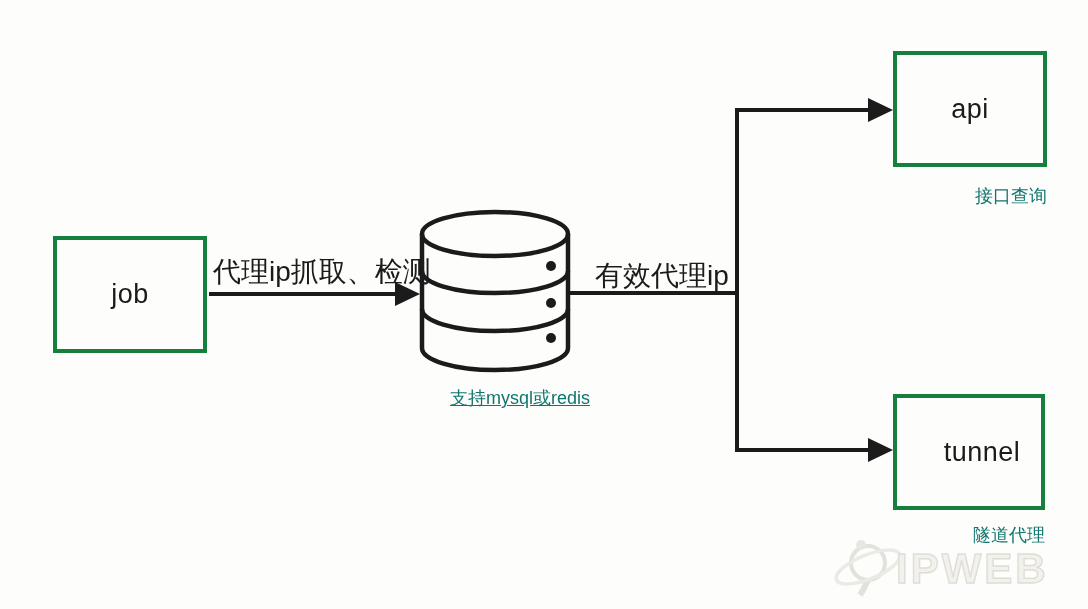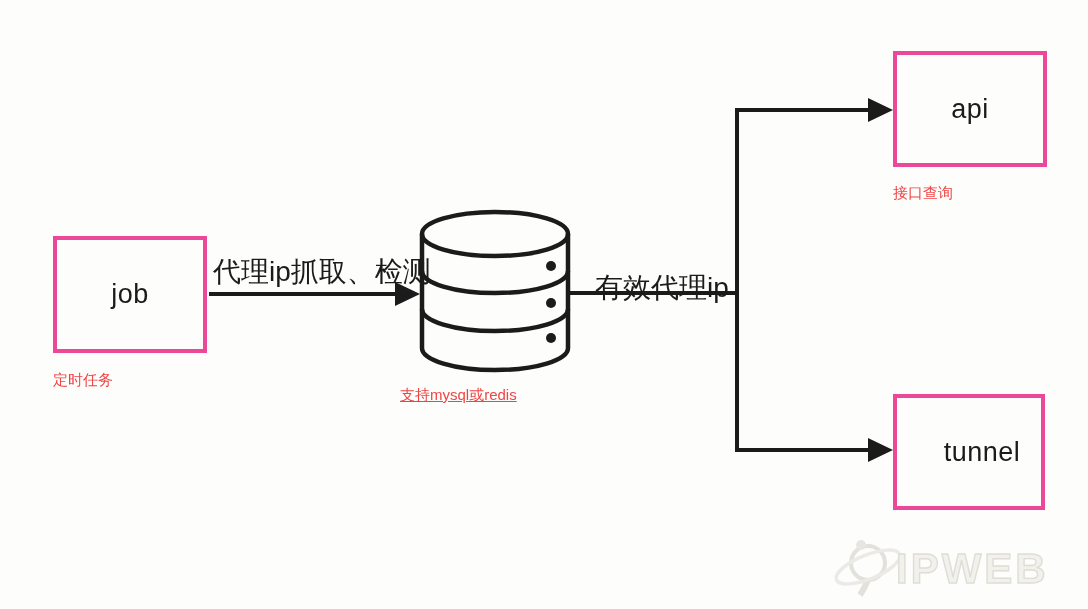--- a/index.html
+++ b/index.html
@@ -18,37 +18,37 @@
   }
   .svg-layer {
     position: absolute;
     left: 0;
     top: 0;
     width: 1088px;
     height: 609px;
   }
   .node-box {
     position: absolute;
-    border: 4px solid #ec4899;
+    border: 4px solid #15803d;
     background: #fdfdfb;
     display: flex;
     align-items: center;
     justify-content: center;
     box-sizing: border-box;
   }
   .node-label {
     font-size: 27px;
     letter-spacing: 0.5px;
     color: #1b1b1b;
   }
   .caption {
     position: absolute;
-    font-size: 15px;
-    color: #ef4444;
-    text-align: left;
+    font-size: 18px;
+    color: #0f766e;
+    text-align: right;
     white-space: nowrap;
   }
   .edge-label {
     position: absolute;
     font-size: 28px;
     color: #1b1b1b;
     text-align: center;
     white-space: nowrap;
   }
   .watermark {
@@ -94,36 +94,36 @@
       <path d="M422,348 A73,22 0 0 0 568,348"></path>
       <circle cx="551" cy="266" r="5" fill="#1b1b1b" stroke="none"></circle>
       <circle cx="551" cy="303" r="5" fill="#1b1b1b" stroke="none"></circle>
       <circle cx="551" cy="338" r="5" fill="#1b1b1b" stroke="none"></circle>
     </g>
   </svg>
 
   <div class="node-box" style="left:53px; top:236px; width:154px; height:117px;">
     <span class="node-label">job</span>
   </div>
-  <div class="caption" style="left:53px; top:371px; width:154px;">定时任务</div>
 
   <div class="edge-label" style="left:213px; top:253px; width:182px;">代理ip抓取、检测</div>
 
   <div class="caption" style="left:400px; top:386px; width:190px;text-decoration:underline;">支持mysql或redis</div>
 
-  <div class="edge-label" style="left:595px; top:269px; width:118px;">有效代理ip</div>
+  <div class="edge-label" style="left:595px; top:257px; width:118px;">有效代理ip</div>
 
   <div class="node-box" style="left:893px; top:51px; width:154px; height:116px;">
     <span class="node-label">api</span>
   </div>
   <div class="caption" style="left:893px; top:184px; width:154px;">接口查询</div>
 
   <div class="node-box" style="left:893px; top:394px; width:152px; height:116px;padding-left:26px;">
     <span class="node-label">tunnel</span>
   </div>
+  <div class="caption" style="left:893px; top:523px; width:152px;">隧道代理</div>
 
   <svg class="watermark" viewBox="0 0 250 70">
     <g fill="none" stroke="#e3e1dc" stroke-width="4">
       <circle cx="38" cy="32" r="17" stroke="#e3e1dc"></circle>
       <circle cx="31" cy="14" r="5" fill="#e8e6e1" stroke="none"></circle>
       <path d="M38,49 Q34,58 30,64" stroke-width="6"></path>
       <ellipse cx="38" cy="36" rx="34" ry="12" transform="rotate(-22 38 36)" stroke="#eceae5" stroke-width="3.5"></ellipse>
     </g>
     <text x="66" y="52" font-family="Liberation Sans, DejaVu Sans, sans-serif" font-size="42" font-weight="bold" letter-spacing="3" fill="#f3f1ec" stroke="#deddd8" stroke-width="1.4">IPWEB</text>
   </svg>

